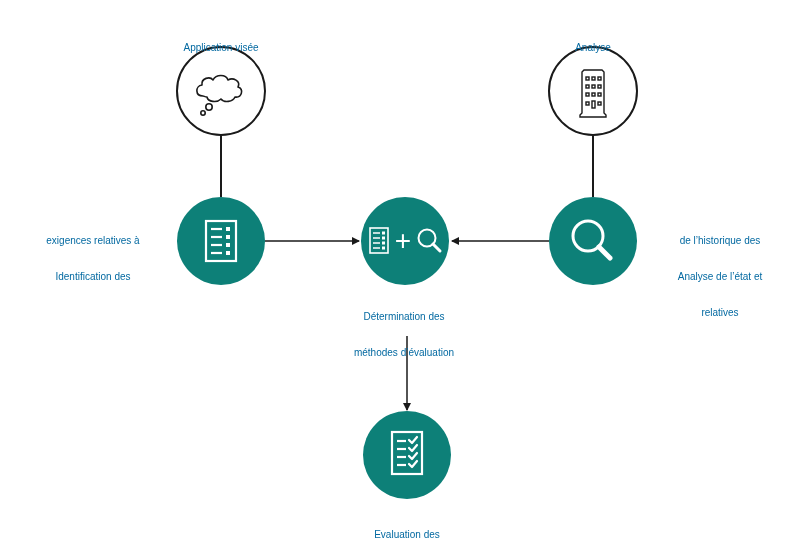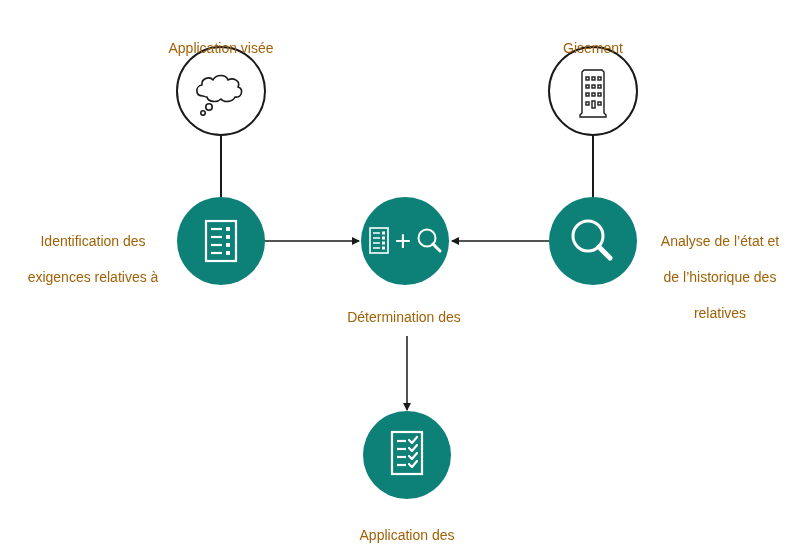--- a/index.html
+++ b/index.html
@@ -1,20 +1,20 @@
 <!DOCTYPE html>
 <html><head>
 <meta charset="utf-8">
 <style>
   html, body { margin: 0; padding: 0; background: #ffffff; }
   body { width: 800px; height: 560px; position: relative; overflow: hidden;
          font-family: "Liberation Sans", sans-serif; color: #222; }
   #diagram { position: absolute; left: 0; top: 0; }
-  .label { position: absolute; text-align: center; font-size: 14px; line-height: 18px;
-           color: #a16207; font-family: "Liberation Sans", sans-serif; white-space: pre-line; }
+  .label { position: absolute; text-align: center; font-size: 10px; line-height: 18px;
+           color: #0369a1; font-family: "Liberation Sans", sans-serif; white-space: pre-line; }
   .label span { display: block; }
 </style>
 </head>
 <body>
 
 <svg id="diagram" width="800" height="560" viewBox="0 0 800 560">
   <defs>
     <marker id="arrowhead" markerWidth="8" markerHeight="8" refX="7" refY="4" orient="auto" markerUnits="userSpaceOnUse">
       <path d="M0,0 L8,4 L0,8 Z" fill="#1a1a1a"></path>
     </marker>
@@ -125,34 +125,35 @@
       </g>
     </g>
   </g>
 </svg>
 
 <div class="label" style="left:141px; top:21px; width:160px;">
   <span>Application visée</span>
 </div>
 
 <div class="label" style="left:533px; top:21px; width:120px;">
-  <span>Gisement</span>
+  <span>Analyse</span>
 </div>
 
 <div class="label" style="left:18px; top:214px; width:150px;">
+  <span>exigences relatives à</span>
   <span>Identification des</span>
-  <span>exigences relatives à</span>
 </div>
 
 <div class="label" style="left:640px; top:214px; width:160px;">
+  <span>de l’historique des</span>
   <span>Analyse de l’état et</span>
-  <span>de l’historique des</span>
   <span>relatives</span>
 </div>
 
 <div class="label" style="left:314px; top:290px; width:180px;">
   <span>Détermination des</span>
+  <span>méthodes d’évaluation</span>
 </div>
 
 <div class="label" style="left:307px; top:508px; width:200px;">
-  <span>Application des</span>
+  <span>Evaluation des</span>
   
 </div>
 
 </body></html>

